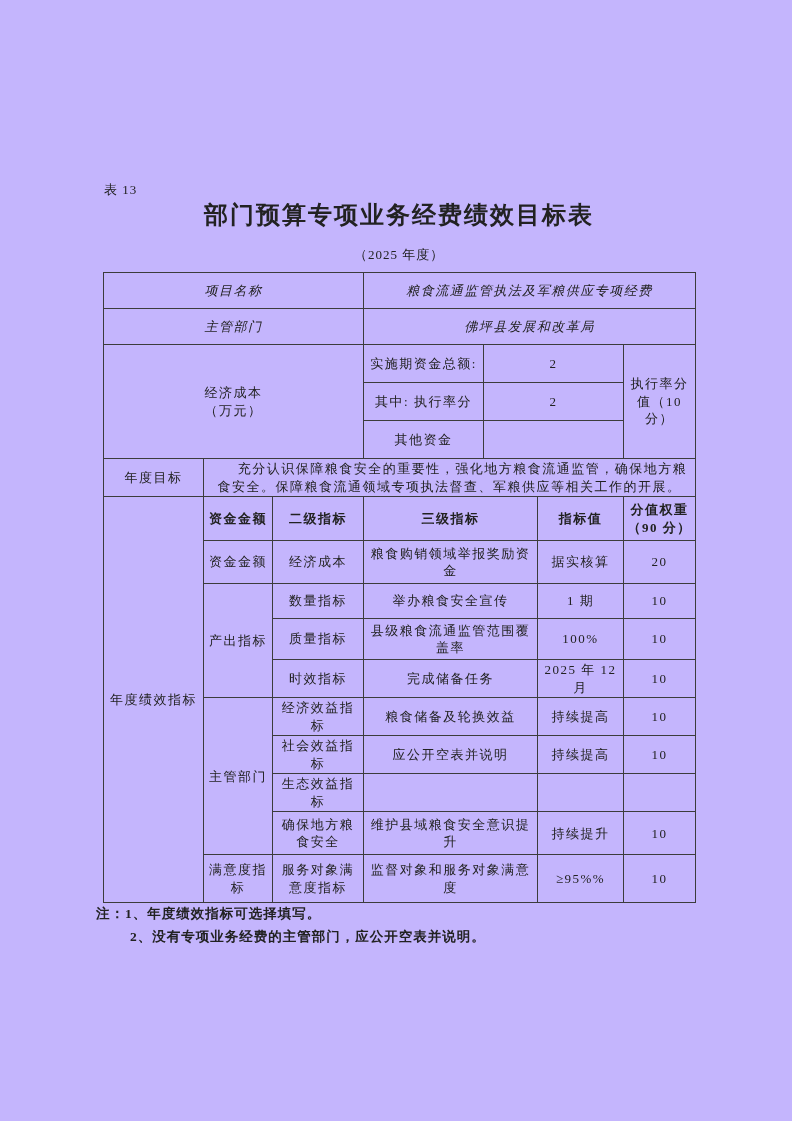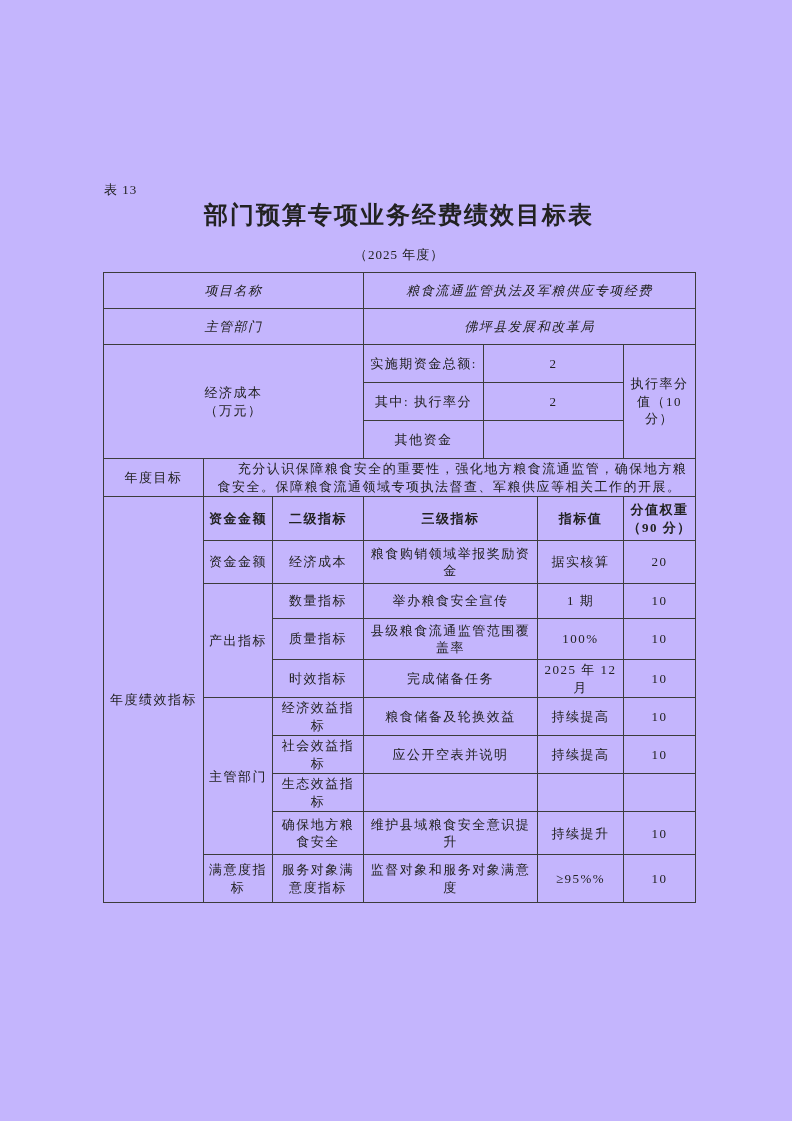--- a/index.html
+++ b/index.html
@@ -216,14 +216,18 @@
     <tr class="r48">
       <td>满意度指标</td>
       <td class="l2col">服务对象满意度指标</td>
       <td colspan="2">监督对象和服务对象满意度</td>
       <td class="valcol">≥95%%</td>
       <td class="valcol">10</td>
     </tr>
   </tbody>
     </table>
 
+  <div class="notes">
+    <div>注：1、年度绩效指标可选择填写。</div>
+    <div class="note-line2">2、没有专项业务经费的主管部门，应公开空表并说明。</div>
+  </div>
 
 </div>
 
 </body></html>

